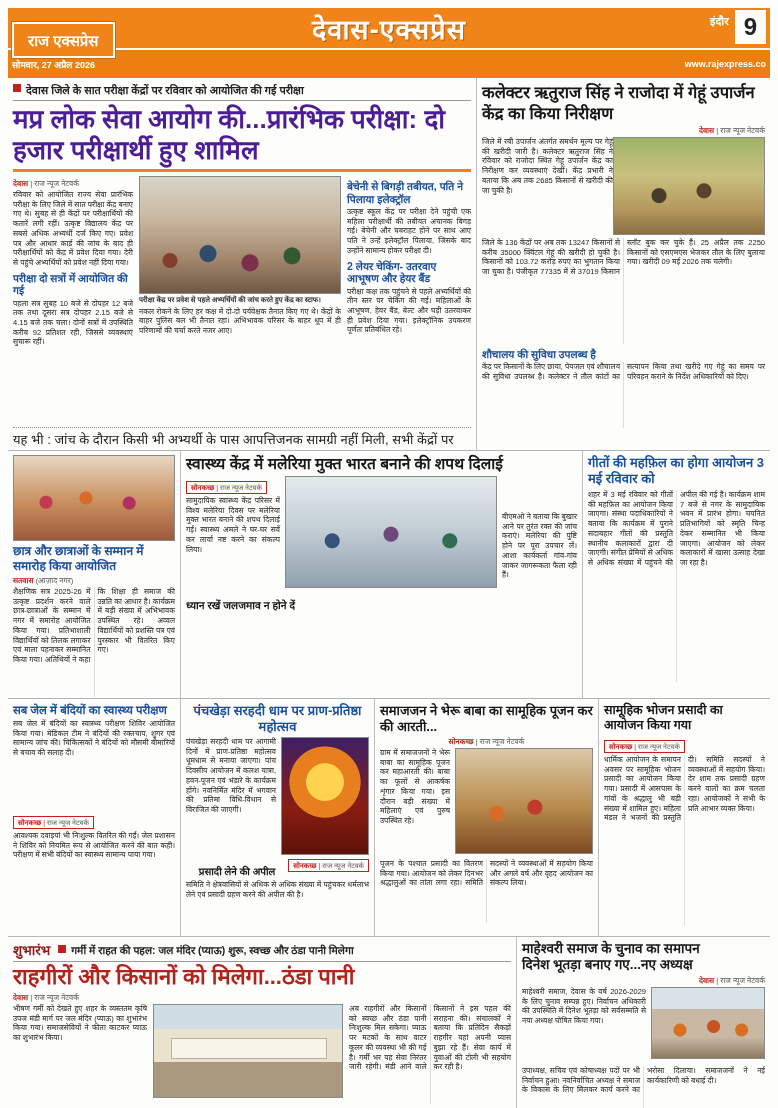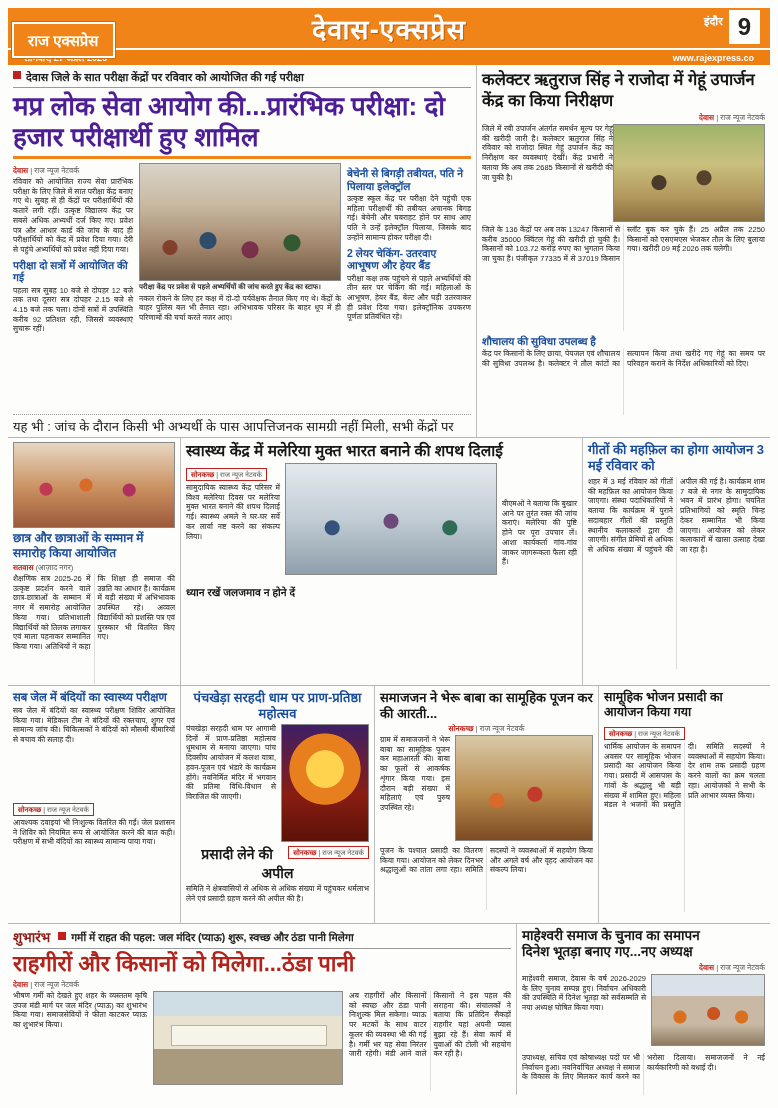--- a/index.html
+++ b/index.html
@@ -14,26 +14,26 @@
   .mast-band {
     background:#f08418; height:40px; display:flex; align-items:center;
     justify-content:center; position:relative;
   }
   .mast-title { color:#fff; font-size:27px; font-weight:bold; text-shadow:1px 1px 0 #b35a08; letter-spacing:1px; }
   .brand-box {
     position:absolute; left:4px; top:14px; z-index:3; background:#f08418;
     border:2px solid #fff; box-shadow:0 0 0 1px #c96c0a; color:#fff;
     font-weight:bold; font-size:15px; padding:6px 14px; white-space:nowrap;
   }
-  .mast-right { position:absolute; right:10px; top:2px; display:flex; align-items:flex-start; gap:6px; }
+  .mast-right { position:absolute; right:4px; top:2px; display:flex; align-items:flex-start; gap:6px; }
   .city-label { color:#fff; font-size:11px; font-weight:bold; margin-top:3px; }
   .page-no { background:#fdfdfb; color:#222; font-size:24px; font-weight:bold; padding:2px 9px; line-height:30px; }
   .mast-strip {
-    margin-top:2px; background:#ec7f10; height:15px; display:flex;
-    justify-content:space-between; align-items:center; padding:0 16px;
+    margin-top:2px; background:#ec7f10; height:28px; display:flex;
+    justify-content:space-between; align-items:center; padding:0 4px;
     color:#fff; font-size:9px; font-weight:bold;
   }
   
   .sec { display:flex; border-top:1px solid #b5b5b5; overflow:hidden; }
   .sec:first-of-type { border-top:none; }
   .art { overflow:hidden; padding:4px 5px; }
   .art + .art { border-left:1px solid #bdbdbd; }
   p { font-size:7.5px; line-height:9.7px; text-align:justify; color:#1d1d1d; }
   .cols2 { columns:2; column-gap:7px; column-rule:1px solid #ddd; }
   .cols3 { columns:3; column-gap:7px; column-rule:1px solid #ddd; }
@@ -124,21 +124,21 @@
   .sec-mid2 { height:238px; }
   .jail { width:172px; }
   .jail h3 { font-size:11.5px; line-height:14px; margin-bottom:2px; }
   .jail .b1 { height:92px; }
   .jail .b2 { height:92px; }
   .prat { width:194px; }
   .prat h3 { font-size:13px; line-height:15.5px; text-align:center; margin-bottom:3px; }
   .prat-row { display:flex; gap:5px; height:120px; }
   .prat-row .t { flex:1; }
   .prat-row .ph-deity { width:88px; flex:0 0 auto; }
-  .prat-appeal { font-size:14px; font-weight:bold; color:#181818; text-align:center; margin:0 0 2px; }
+  .prat-appeal { font-size:10px; font-weight:bold; color:#181818; text-align:center; margin:7px 0 2px; }
   .bheru { width:224px; }
   .bheru h3 { font-size:13px; line-height:15.5px; margin-bottom:1px; }
   .bheru-row { display:flex; gap:5px; height:108px; margin-top:2px; }
   .bheru-row .t { flex:1; }
   .bheru-row .ph-pooja { width:138px; flex:0 0 auto; }
   .bheru .b2 { height:64px; margin-top:3px; }
   .bhojan { flex:1; }
   .bhojan h3 { font-size:12.5px; line-height:15px; margin-bottom:2px; }
   .bhojan .body { height:170px; }
   

